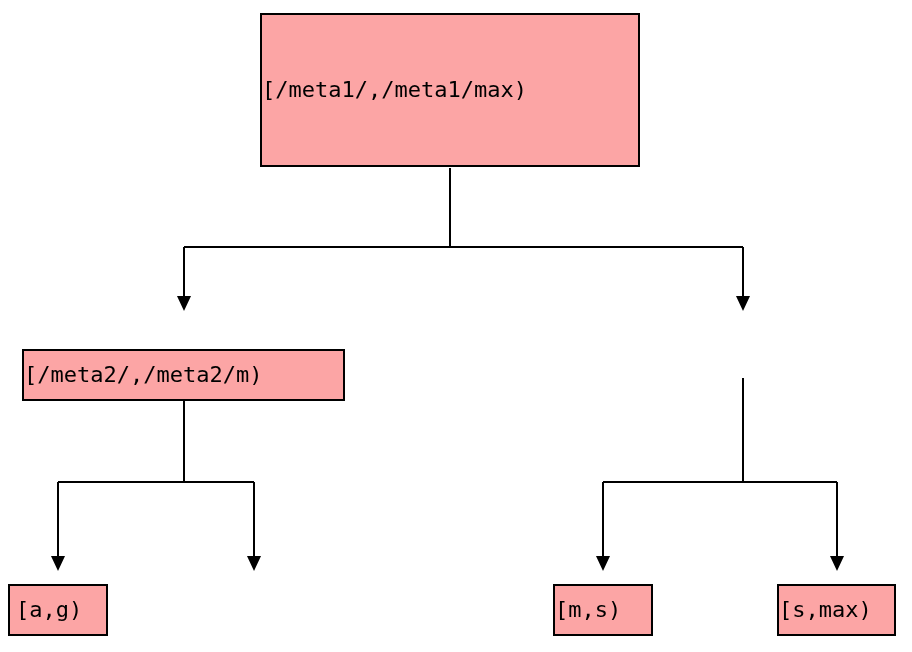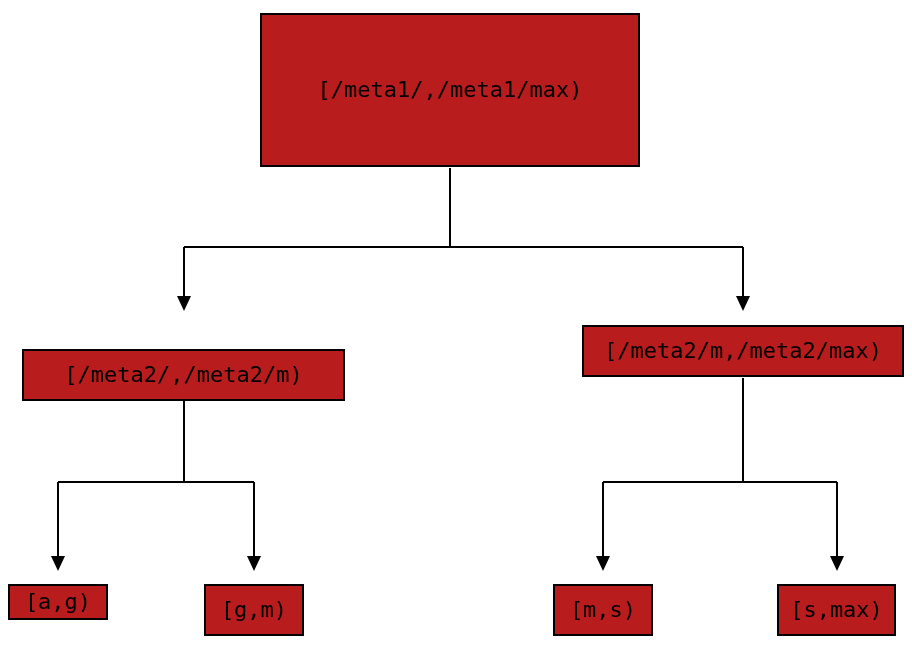--- a/index.html
+++ b/index.html
@@ -29,32 +29,32 @@
     fill: none;
   }
   .edges polygon {
     fill: #000000;
     stroke: none;
   }
   .node {
     position: absolute;
     box-sizing: border-box;
     border: 2px solid #000000;
-    background: #b91c1c;
+    background: #fca5a5;
     display: flex;
     align-items: center;
-    justify-content: center;
+    justify-content: flex-start;
     font-size: 22px;
     line-height: 1;
     white-space: nowrap;
   }
   .n-root  { left: 260px; top: 13px;  width: 380px; height: 154px; }
   .n-left  { left: 22px;  top: 325px; width: 323px; height: 52px; margin-top: 24px; }
   .n-right { left: 582px; top: 325px; width: 322px; height: 52px; }
-  .n-ag    { left: 8px;   top: 584px; width: 100px; height: 36px; }
+  .n-ag    { left: 8px;   top: 584px; width: 100px; height: 52px; padding-left: 6px; }
   .n-gm    { left: 204px; top: 584px; width: 100px; height: 52px; }
   .n-ms    { left: 553px; top: 584px; width: 100px; height: 52px; }
   .n-smax  { left: 777px; top: 584px; width: 119px; height: 52px; }
 </style>
 </head>
 <body>
 
 <div class="canvas">
 
   <svg class="edges" width="912" height="652" viewBox="0 0 912 652" xmlns="http://www.w3.org/2000/svg">
@@ -82,31 +82,25 @@
   </svg>
 
   <div class="node n-root">
     <span>[/meta1/,/meta1/max)</span>
   </div>
 
   <div class="node n-left">
     <span>[/meta2/,/meta2/m)</span>
   </div>
 
-  <div class="node n-right">
-    <span>[/meta2/m,/meta2/max)</span>
-  </div>
 
   <div class="node n-ag">
     <span>[a,g)</span>
   </div>
 
-  <div class="node n-gm">
-    <span>[g,m)</span>
-  </div>
 
   <div class="node n-smax">
     <span>[s,max)</span>
   </div>
 
   <div class="node n-ms">
     <span>[m,s)</span>
   </div>
 
 </div>

